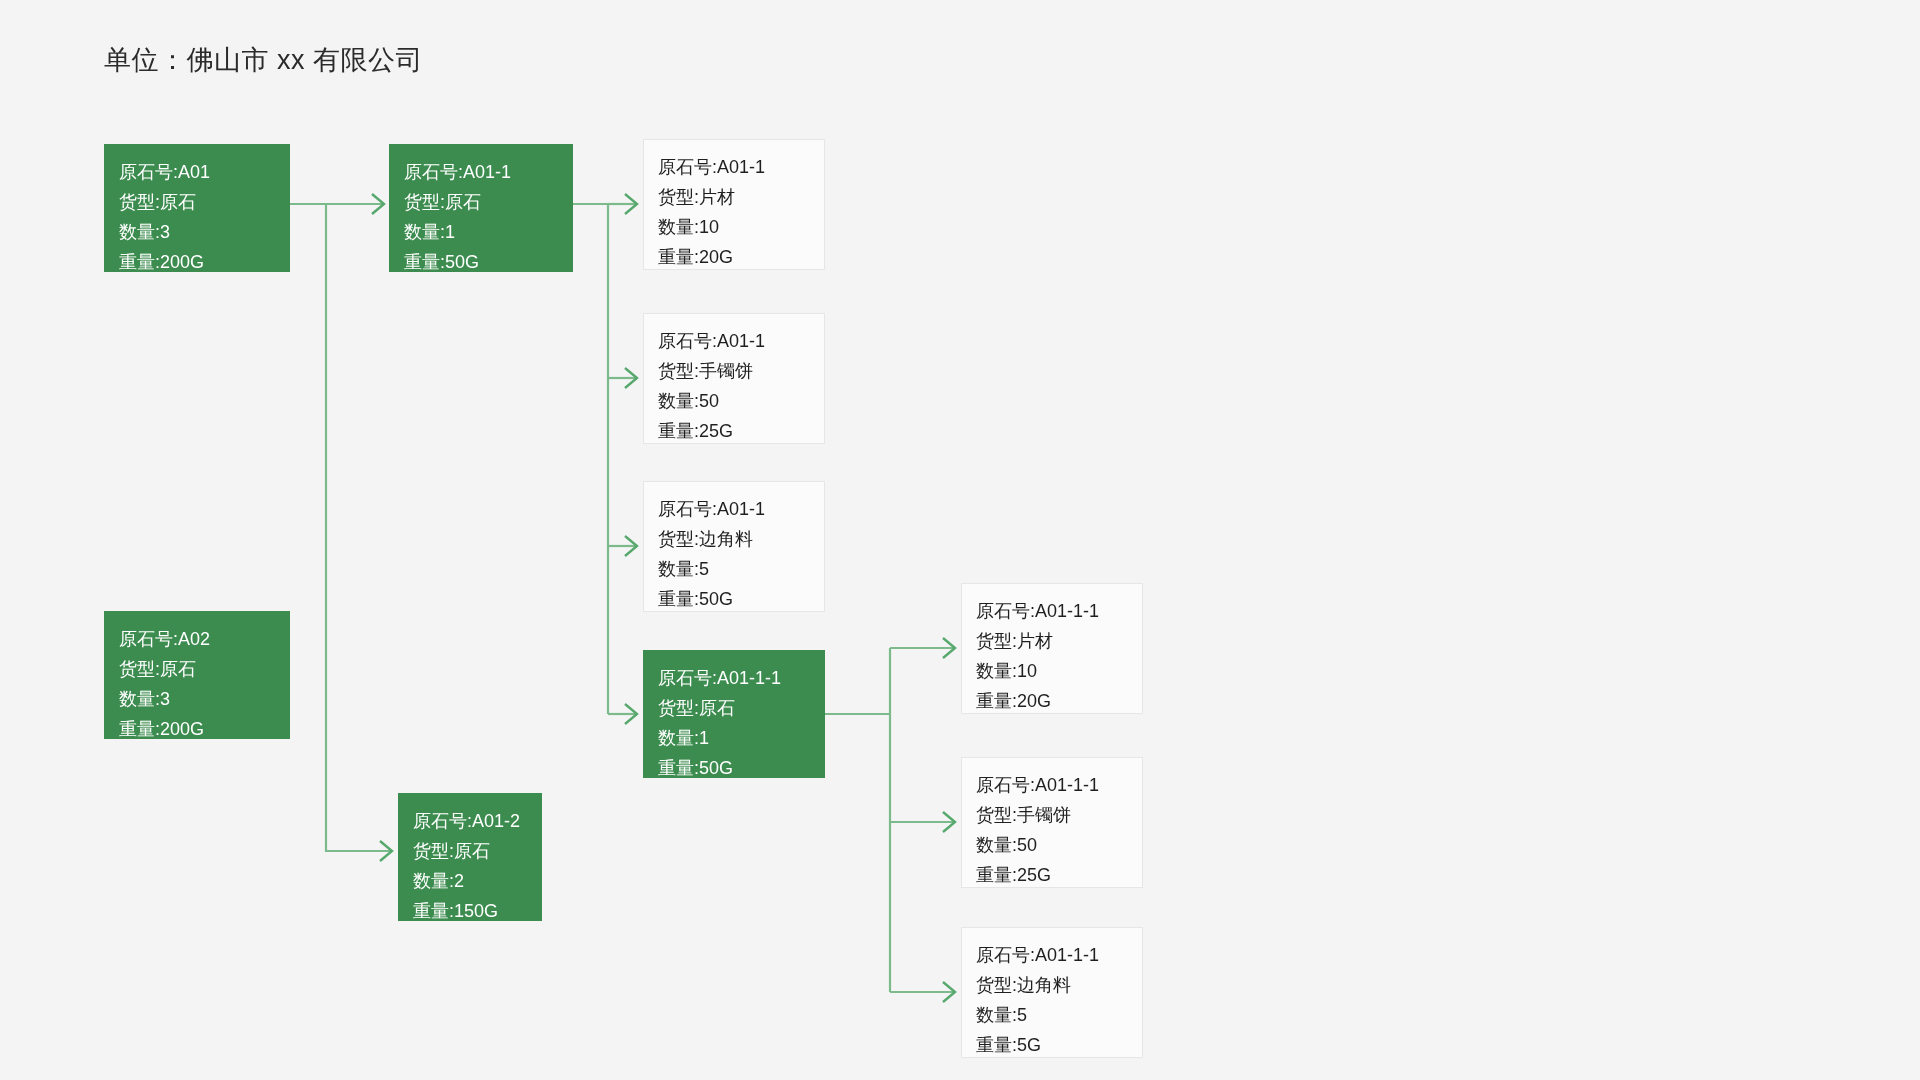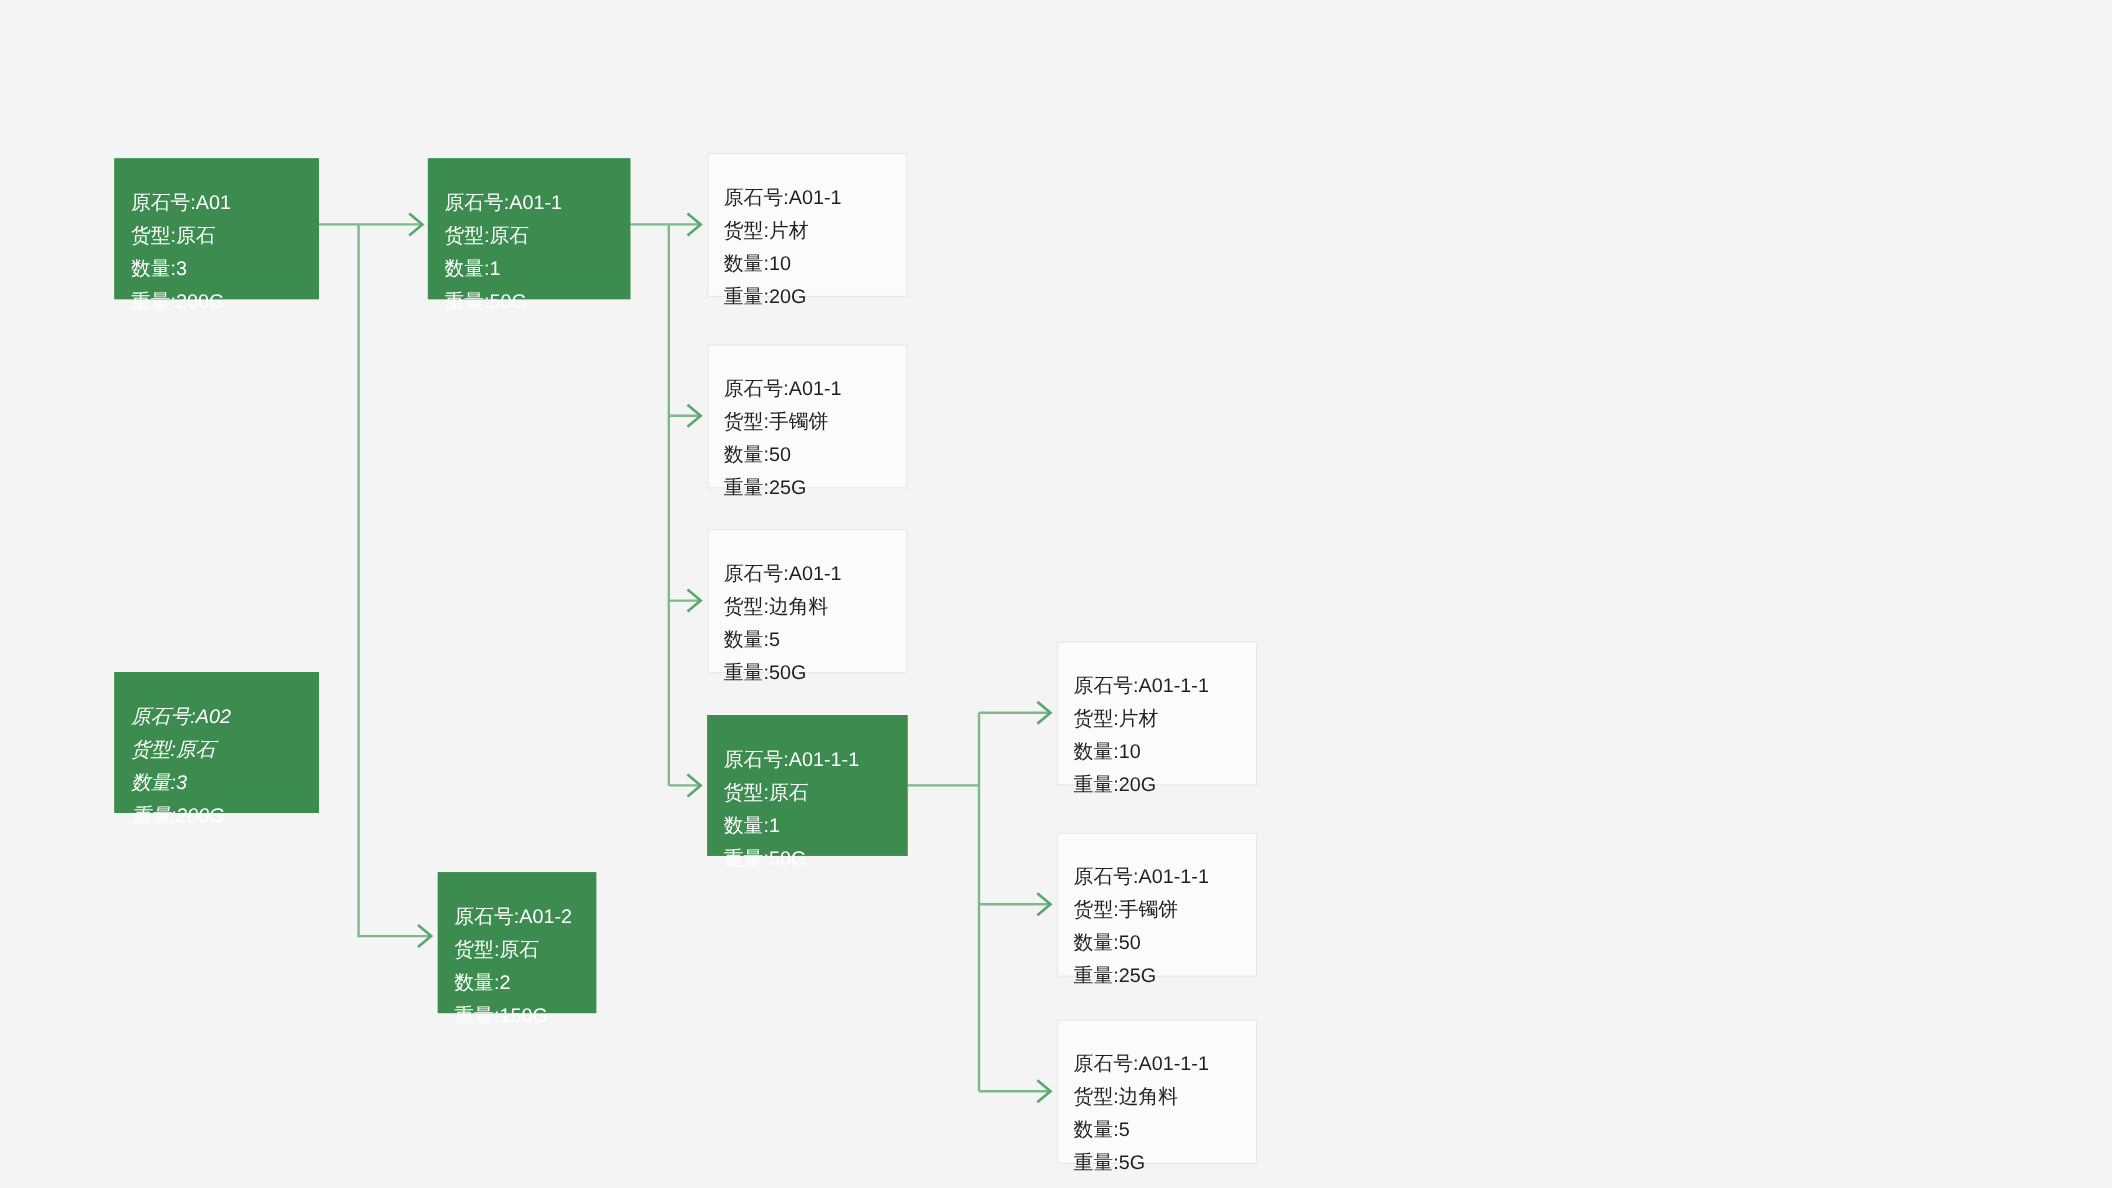--- a/index.html
+++ b/index.html
@@ -22,21 +22,21 @@
     left: 104px;
     top: 42px;
     font-size: 27px;
     color: #2b2b2b;
     letter-spacing: 0.5px;
     white-space: nowrap;
   }
   .node {
     position: absolute;
     box-sizing: border-box;
-    padding: 24px 14px 10px 14px;
+    padding: 12px 14px 10px 14px;
     font-size: 18px;
     line-height: 30px;
     white-space: nowrap;
   }
   .node.green {
     background: #3c8c4f;
     color: #ffffff;
     border: 1px solid #3c8c4f;
   }
   .node.white {
@@ -62,20 +62,21 @@
     fill: none;
     stroke: #56a86c;
     stroke-width: 2.4;
   }
 </style>
 </head>
 <body>
 
 <div id="canvas">
 
+  <div id="title">单位：佛山市 xx 有限公司</div>
 
   <svg id="wires" viewBox="0 0 1920 1080">
 
     <path class="wire" d="M290,204 L384,204"></path>
     <path class="wire" d="M326,204 L326,851 L392,851"></path>
     <path class="arrowhead" d="M372,194 L384,204 L372,214"></path>
     <path class="arrowhead" d="M380,841 L392,851 L380,861"></path>
 
     <path class="wire" d="M573,204 L608,204"></path>
     <path class="wire" d="M608,204 L608,714"></path>
@@ -128,21 +129,21 @@
         <span class="row">货型:边角料</span>
         <span class="row">数量:5</span>
         <span class="row">重量:50G</span>
       </div>
       <div class="node green" style="left: 643px; top: 650px; width: 182px; height: 128px;">
         <span class="row">原石号:A01-1-1</span>
         <span class="row">货型:原石</span>
         <span class="row">数量:1</span>
         <span class="row">重量:50G</span>
       </div>
-      <div class="node green" style="left: 104px; top: 611px; width: 186px; height: 128px; font-style: italic;">
+      <div class="node green" style="left: 104px; top: 611px; width: 186px; height: 128px;">
         <span class="row">原石号:A02</span>
         <span class="row">货型:原石</span>
         <span class="row">数量:3</span>
         <span class="row">重量:200G</span>
       </div>
       <div class="node green" style="left: 398px; top: 793px; width: 144px; height: 128px;">
         <span class="row">原石号:A01-2</span>
         <span class="row">货型:原石</span>
         <span class="row">数量:2</span>
         <span class="row">重量:150G</span>

